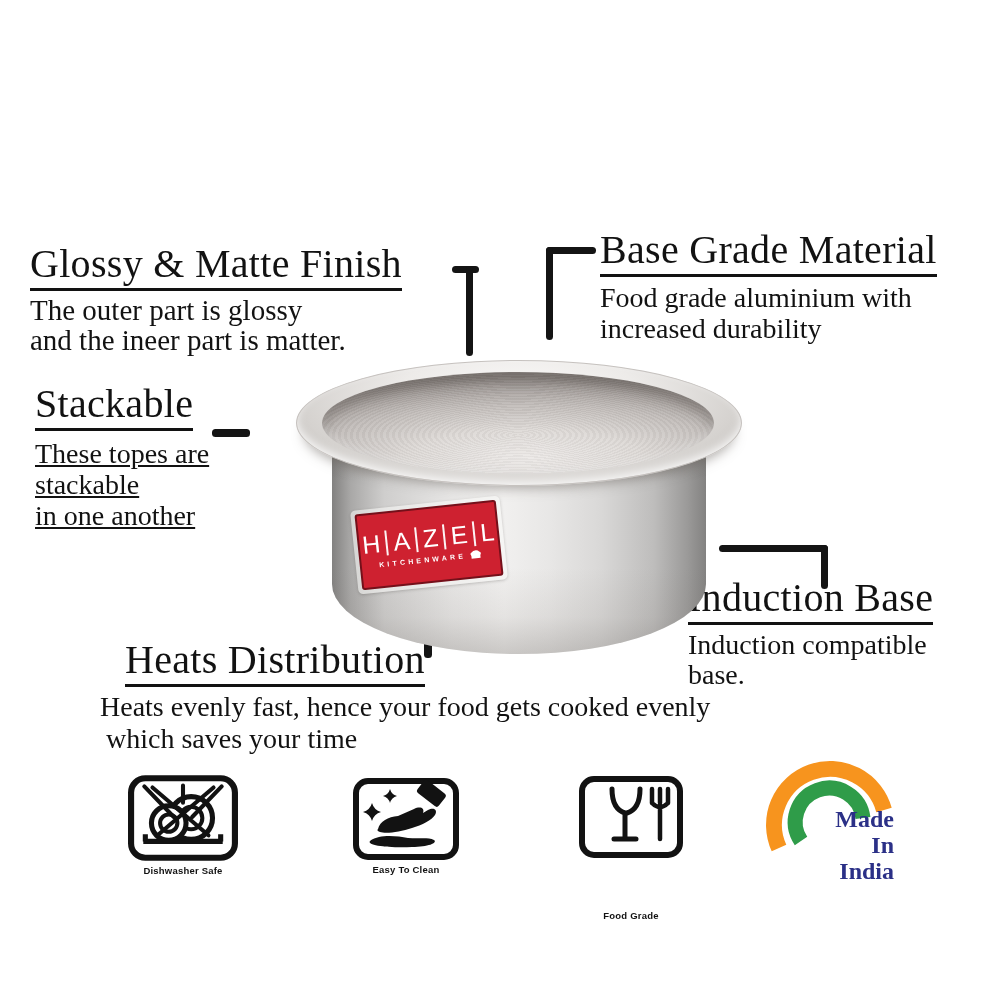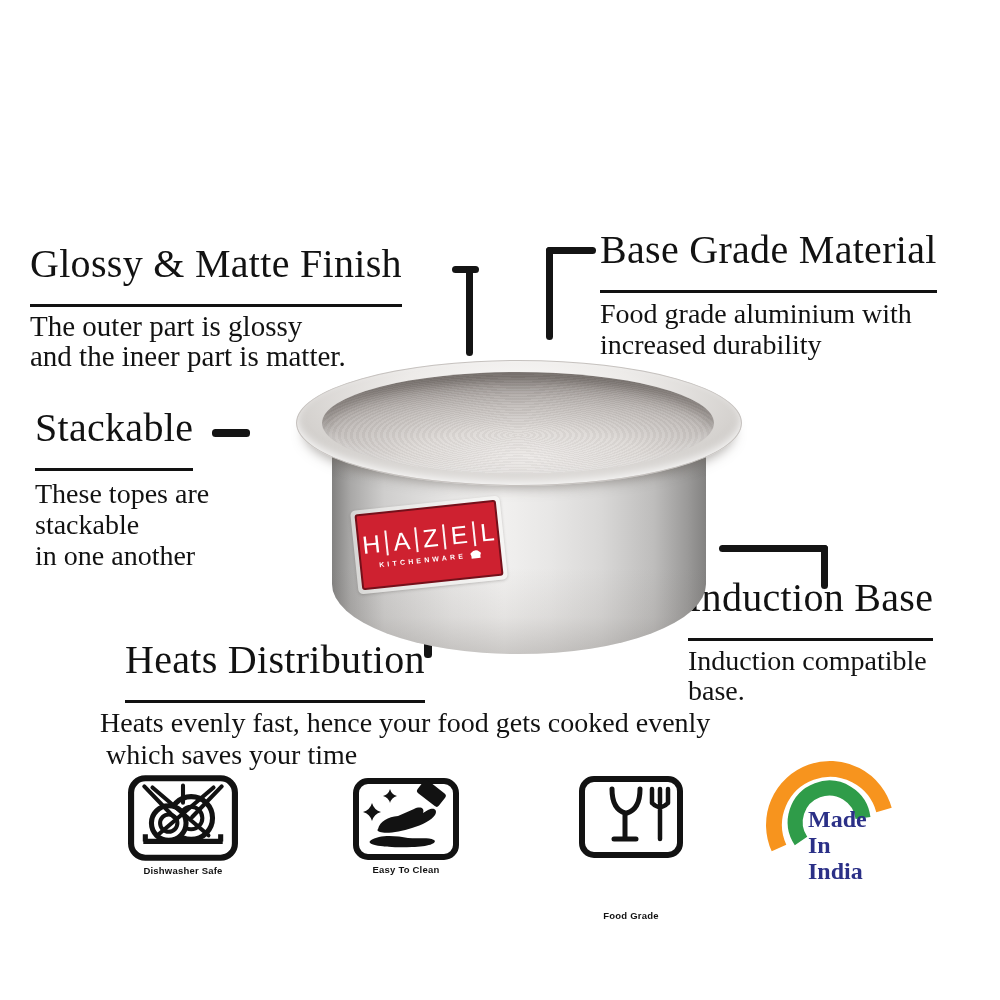--- a/index.html
+++ b/index.html
@@ -2,28 +2,28 @@
 <html><head>
 <meta charset="utf-8">
 <style>
   html,body{margin:0;padding:0;background:#fff;}
   .stage{position:relative;width:1000px;height:1000px;background:#ffffff;overflow:hidden;
          font-family:"Liberation Serif",serif;color:#121212;}
 
   
   .feature{position:absolute;}
   .feature h2{margin:0;font-size:40px;font-weight:400;line-height:1.02;white-space:nowrap;
-              display:inline-block;border-bottom:3px solid #121212;padding-bottom:19px;letter-spacing:.3px;}
+              display:inline-block;border-bottom:3px solid #121212;padding-bottom:3px;letter-spacing:.3px;}
   .desc{margin-top:5px;}
   .desc div{white-space:nowrap;}
   .f-glossy{left:30px;top:244px;}
   .f-glossy .desc{font-size:29px;line-height:30px;margin-top:4px;}
   .f-foodgrade{left:600px;top:230px;}
   .f-foodgrade .desc{font-size:28px;line-height:31px;}
-  .f-stackable{left:35px;top:408px;}
+  .f-stackable{left:35px;top:384px;text-decoration:underline;}
   .f-stackable .desc{font-size:28px;line-height:31px;margin-top:7px;}
   .f-induction{left:688px;top:578px;}
   .f-induction .desc{font-size:28px;line-height:30px;}
   .f-heats{left:125px;top:640px;}
   .f-heats .desc{font-size:28px;line-height:32px;margin-left:-25px;margin-top:4px;}
   .f-heats .desc .l2{margin-left:6px;}
 
   
   .cline{position:absolute;background:#141414;border-radius:3.5px;}
   .cl-glossy-h{left:452px;top:266px;width:27px;height:7px;}
@@ -73,21 +73,21 @@
   
   .badge{position:absolute;display:flex;flex-direction:column;align-items:center;}
   .badge figcaption,.badge .cap{margin-top:3px;font-family:"Liberation Sans",sans-serif;
     font-weight:700;font-size:9.5px;color:#121212;letter-spacing:.2px;white-space:nowrap;}
   .b-dishwasher{left:122px;top:774px;width:122px;justify-content:space-between;}
   .b-clean{left:346px;top:777px;width:120px;justify-content:flex-end;}
   .b-foodgrade{left:572px;top:775px;width:118px;}
 
   .mii{position:absolute;left:760px;top:754px;width:142px;height:128px;}
   .mii svg{position:absolute;left:0;top:0;}
-  .mii-text{position:absolute;left:48px;top:52px;width:86px;text-align:left;
+  .mii-text{position:absolute;left:48px;top:52px;width:86px;text-align:right;
     font-family:"Liberation Serif",serif;font-weight:700;color:#2B3087;
     font-size:24px;line-height:26px;}
 </style>
 </head>
 <body>
 
 <div class="stage">
 
   <section class="feature f-glossy">
     <h2>Glossy &amp; Matte Finish</h2>

